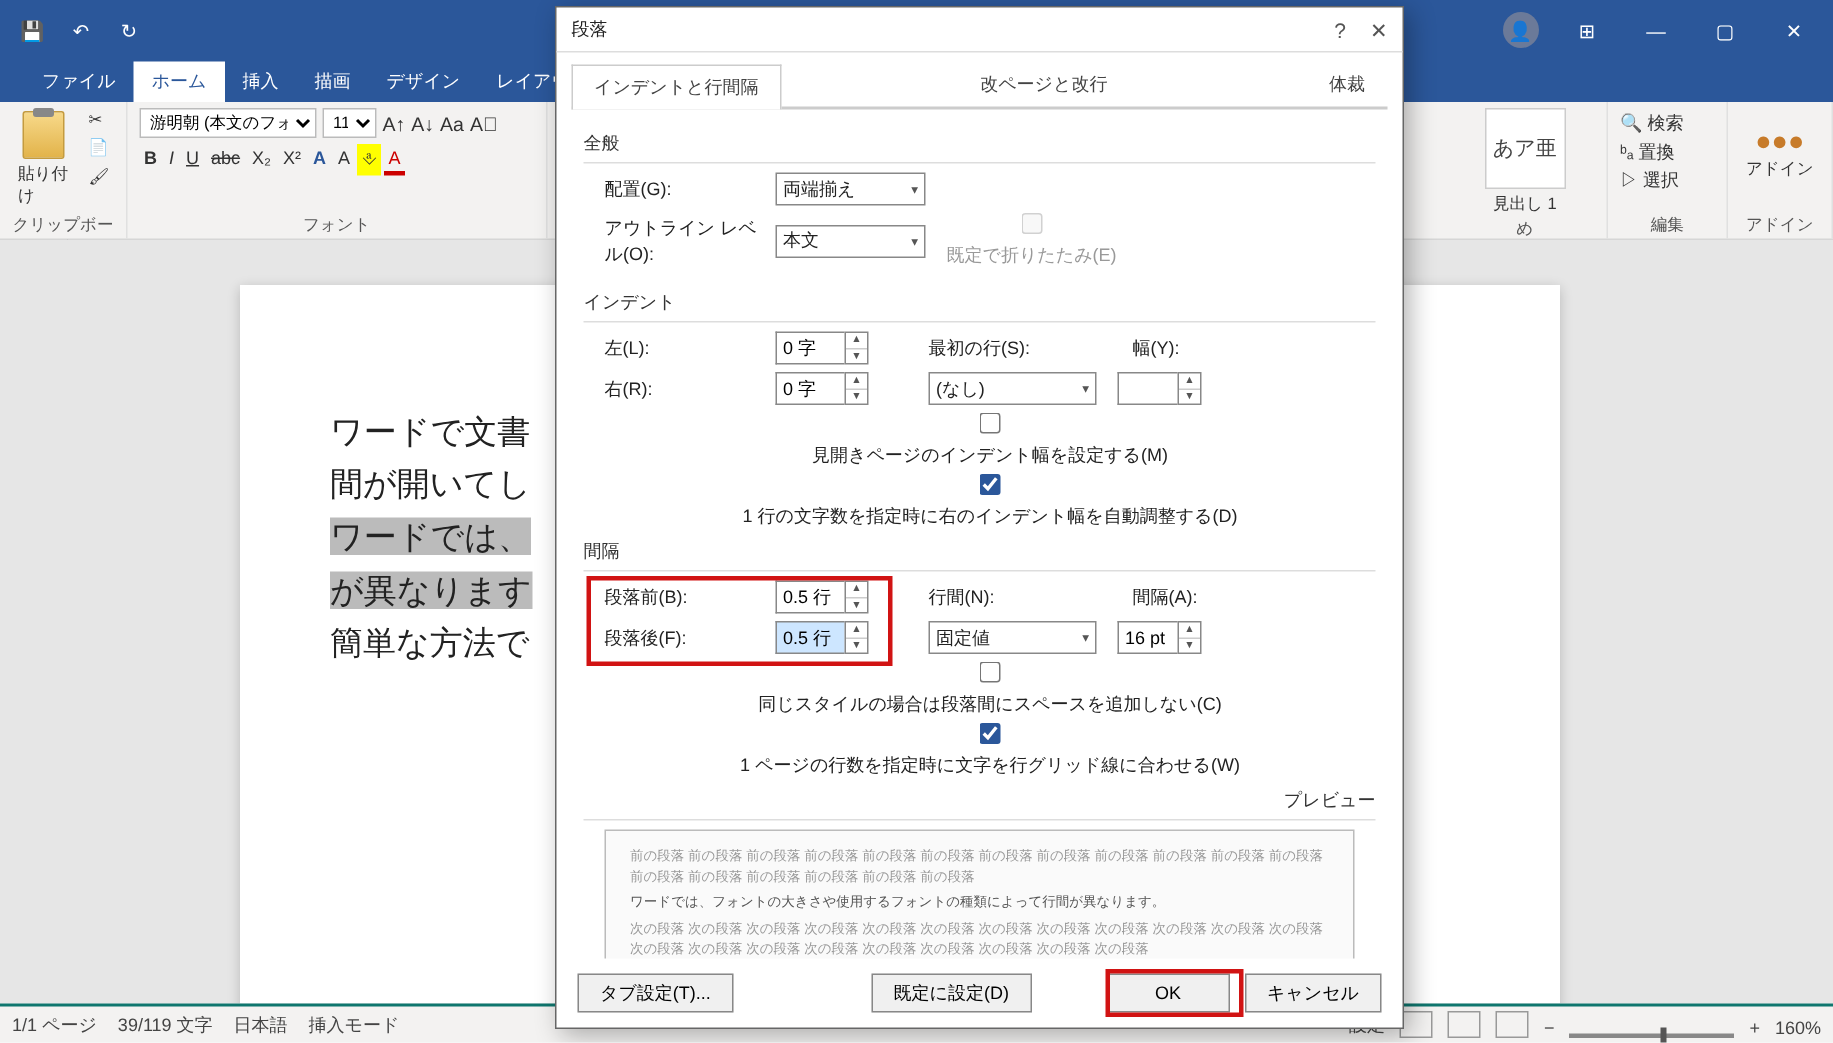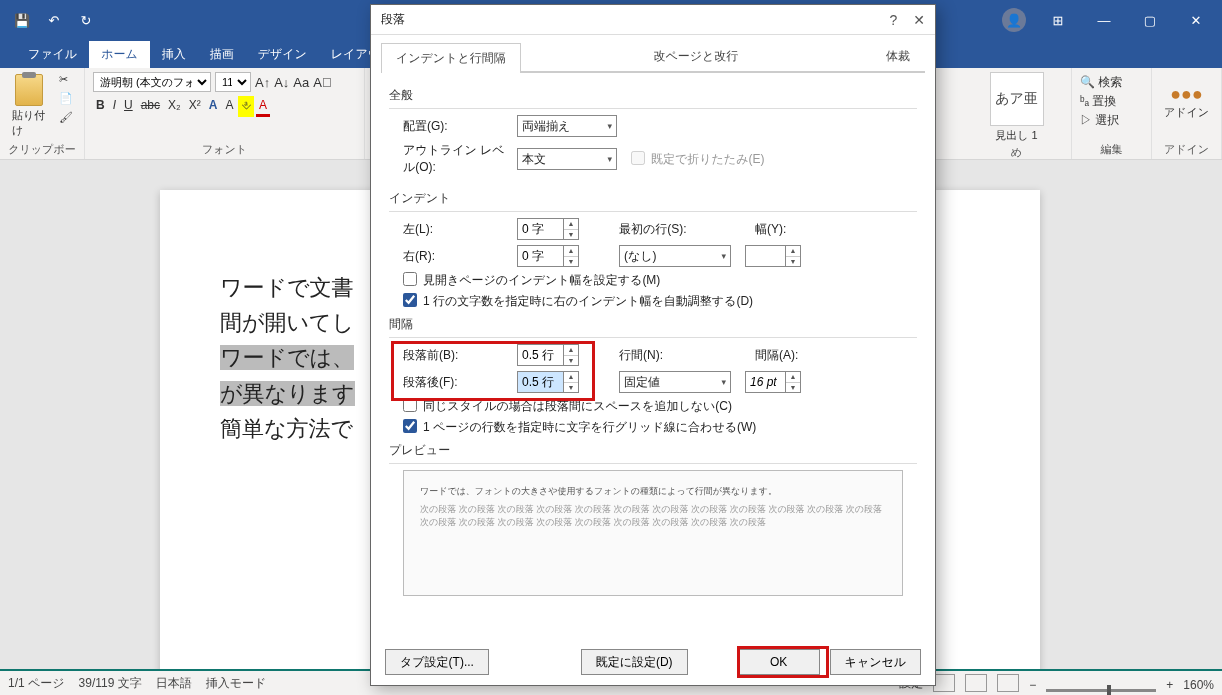--- a/index.html
+++ b/index.html
@@ -62,21 +62,21 @@
 .row { display:flex; align-items:center; margin: 5px 0 5px 14px; gap: 4px;}
 .row .lbl { width: 110px; font-size:12px;}
 .row .lbl2 { width: 88px; font-size:12px;}
 .combo { height:22px; border:1px solid #888; background:#fff; display:flex; align-items:center; padding:0 4px; font-size:12px; position:relative;}
 .combo .arrow { margin-left:auto; font-size:9px; color:#555;}
 .spin-wrap { display:flex; align-items:center;}
 .spin-wrap input { width:46px; height:22px; border:1px solid #888; border-right:none; padding:0 4px; font-size:12px;}
 .spin-wrap .arrows { width:16px; height:22px; border:1px solid #888; display:flex; flex-direction:column;}
 .spin-wrap .arrows span { flex:1; font-size:7px; display:flex; align-items:center; justify-content:center; color:#555; border-bottom:1px solid #ccc;}
 .spin-wrap .arrows span:last-child { border-bottom:none;}
-.chk { display:flex; gap:6px; margin: 4px 0 4px 14px; font-size:12px;}
+.chk { display:flex; align-items:center; gap:6px; margin: 4px 0 4px 14px; font-size:12px;flex-direction:column;}
 .chk input { width:14px; height:14px; accent-color:#2b579a;}
 .preview { border:1px solid #bbb; background:#fafafa; margin: 4px 14px 0 14px; height:126px; padding:10px 16px; font-size:9px; color:#999; line-height:1.5; overflow:hidden; font-family:"MS Mincho",serif;}
 .preview .dark { color:#555; }
 .dlg-footer { display:flex; padding: 10px 14px; gap:10px;}
 .dlg-footer .spacer { flex:1;}
 .dlg-footer button { height:26px; padding:0 14px; font-size:12px; border:1px solid #888; background:#f0f0f0;}
 .spacing-highlight { position:absolute; border:3px solid #d11313; pointer-events:none;}
 .ok-hl { position:absolute; border:3px solid #d11313; pointer-events:none;}
 </style>
 </head>
@@ -314,41 +314,42 @@
             <div class="arrows">
               <span>▲</span>
               <span>▼</span>
             </div>
           </div>
         <div class="combo" style="width:112px;margin-left:36px;">
             <span>固定値</span>
             <span class="arrow">▾</span>
           </div>
         <div class="spin-wrap" style="margin-left:10px;">
-            <input style="width: 40px; font-style: italic;" value="16 pt">
+            <input style="width: 40px;" value="16 pt">
             <div class="arrows">
               <span>▲</span>
               <span>▼</span>
             </div>
           </div>
       </div>
       <div class="spacing-highlight" style="left:2px;top:-3px;width:204px;height:60px;"></div>
     </div>
     <label class="chk">
         <input type="checkbox" style="">
         <span>同じスタイルの場合は段落間にスペースを追加しない(C)</span>
       </label>
     <label class="chk">
         <input type="checkbox" checked="" style="">
         <span>1 ページの行数を指定時に文字を行グリッド線に合わせる(W)</span>
       </label>
 
-    <div class="section-label" style="margin-top:6px;">プレビュー</div>
+    <div class="section-label" style="margin-top:6px;text-align:right;">プレビュー</div>
       <hr>
     <div class="preview">
+      <div>前の段落 前の段落 前の段落 前の段落 前の段落 前の段落 前の段落 前の段落 前の段落 前の段落 前の段落 前の段落 前の段落 前の段落 前の段落 前の段落 前の段落 前の段落</div>
       <div class="dark" style="margin:4px 0;">ワードでは、フォントの大きさや使用するフォントの種類によって行間が異なります。</div>
       <div>次の段落 次の段落 次の段落 次の段落 次の段落 次の段落 次の段落 次の段落 次の段落 次の段落 次の段落 次の段落 次の段落 次の段落 次の段落 次の段落 次の段落 次の段落 次の段落 次の段落 次の段落</div>
     </div>
   </div>
 
   <div class="dlg-footer" style="position:relative;">
     <button>タブ設定(T)...</button>
     <div class="spacer"></div>
     <button style="margin-right:40px;">既定に設定(D)</button>
     <button style="width:82px;">OK</button>

